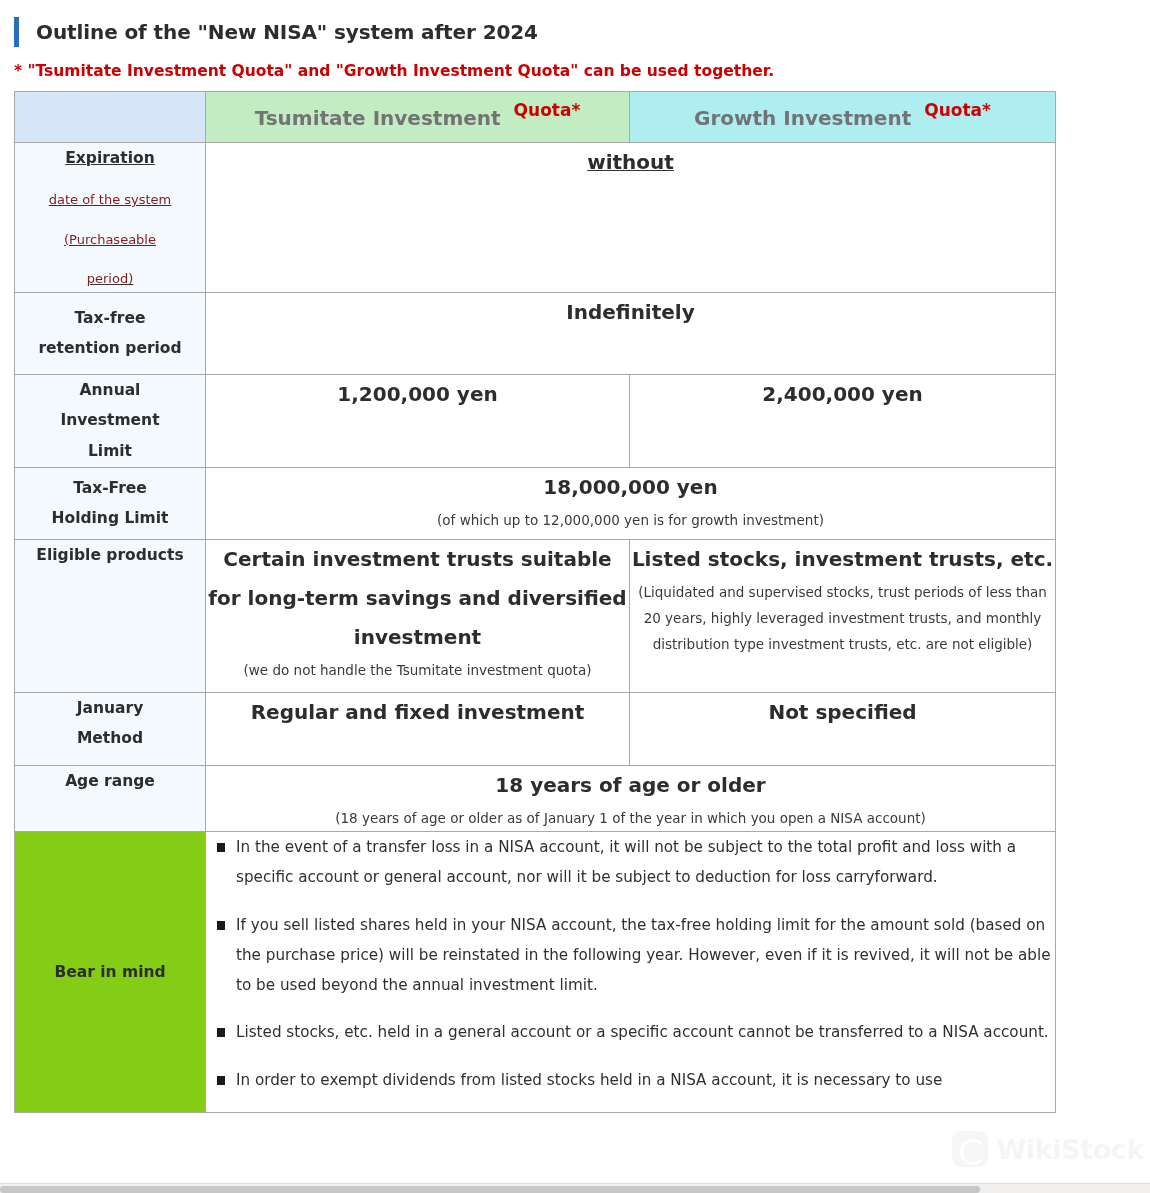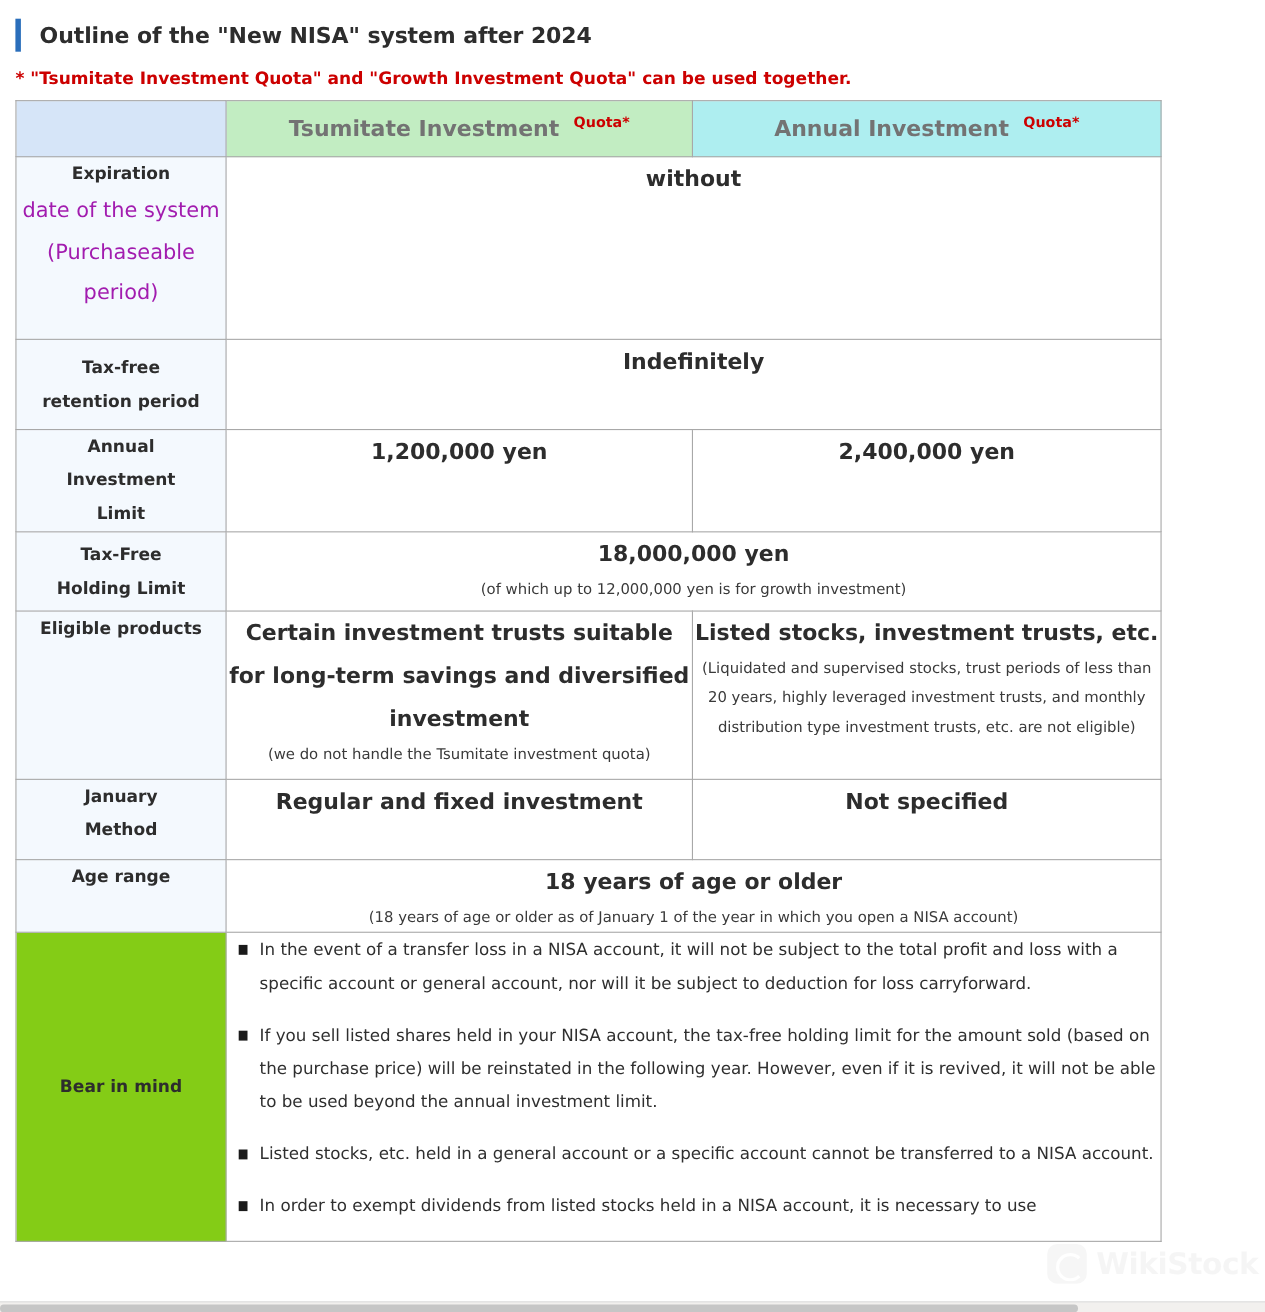--- a/index.html
+++ b/index.html
@@ -88,21 +88,21 @@
     background: #aeeef0;
     height: 51px;
     text-align: center;
   }
   .head-main {
     font-size: 20px;
     font-weight: bold;
     color: #737373;
   }
   .head-sup {
-    font-size: 13px;
+    font-size: 17px;
     font-weight: bold;
     color: #cc0000;
     vertical-align: super;
     margin-left: 13px;
     position: relative;
     top: -3px;
   }
 
   
   td.lbl {
@@ -112,24 +112,25 @@
   }
   td.lbl.top { vertical-align: top; }
   .lbl-strong {
     font-size: 15.5px;
     font-weight: bold;
     color: #2d2d2d;
     line-height: 1.96;
   }
   .lbl-sub {
     display: block;
-    font-size: 19px;
+    font-size: 13px;
     font-weight: normal;
-    color: #a21caf;
+    color: #7f1d1d;
     line-height: 1.96;
+    margin-top: 14px;
   }
 
   
   td.body {
     background: #ffffff;
     text-align: center;
     padding: 10px 12px;
   }
   td.body.top { vertical-align: top; }
   .v-strong {
@@ -140,21 +141,21 @@
     margin-top: 28px;
   }
   .v-sub {
     display: block;
     font-size: 13.5px;
     color: #3a3a3a;
     line-height: 1.95;
   }
 
   
-  tr.r-exp td { height: 166px; }
+  tr.r-exp td { height: 143px; text-decoration: underline; }
   tr.r-tax td { height: 82px; }
   tr.r-annual td { height: 93px; }
   tr.r-holding td { height: 72px; }
   tr.r-eligible td { height: 153px; }
   tr.r-purchase td { height: 73px; }
   tr.r-age td { height: 62px; }
 
   
   td.bear-lbl {
     background: #84cc16;
@@ -263,21 +264,21 @@
       <col class="c-tsumi">
       <col class="c-growth">
     </colgroup>
     <thead>
       <tr>
         <th class="head-blank"></th>
         <th class="head-green">
           <span class="head-main">Tsumitate Investment</span><span class="head-sup">Quota*</span>
         </th>
         <th class="head-cyan">
-          <span class="head-main">Annual Investment</span><span class="head-sup">Quota*</span>
+          <span class="head-main">Growth Investment</span><span class="head-sup">Quota*</span>
         </th>
       </tr>
     </thead>
     <tbody>
 
       <tr class="r-exp">
         <td class="lbl top">
           <span class="lbl-strong">Expiration</span>
           <span class="lbl-sub">date of the system</span>
           <span class="lbl-sub">(Purchaseable</span>

